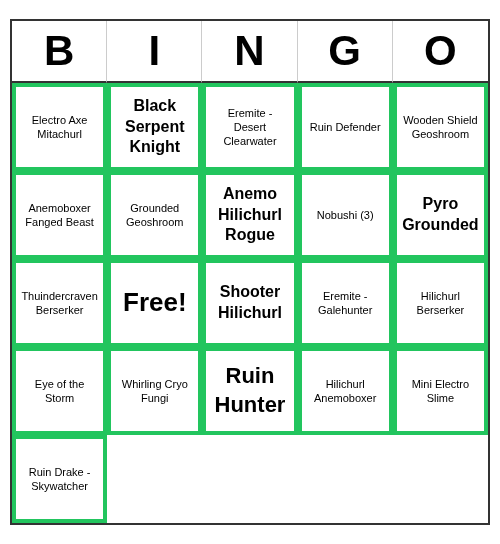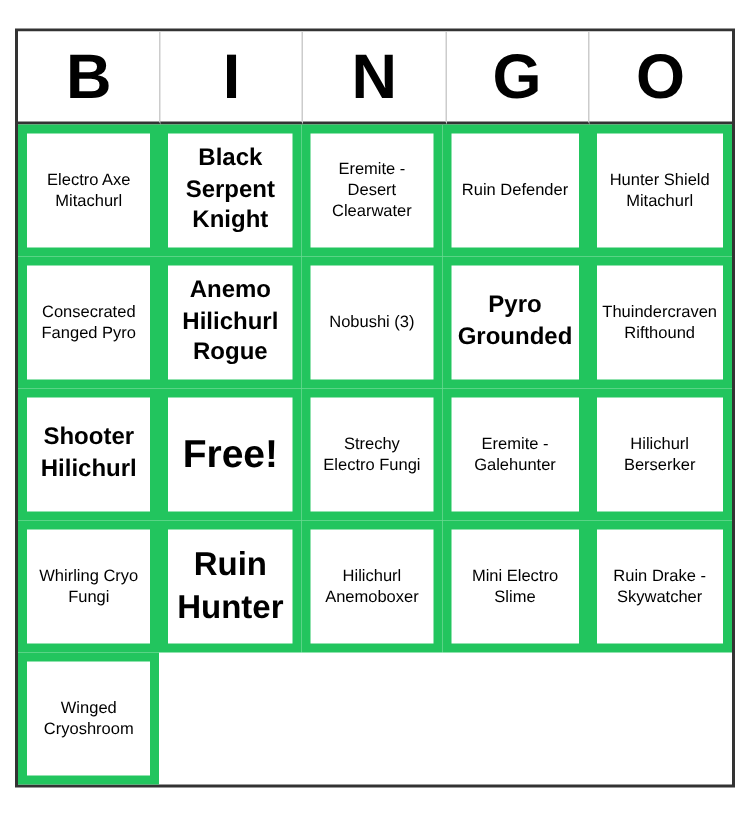--- a/index.html
+++ b/index.html
@@ -29,21 +29,21 @@
       padding: 6px 0;
       border-right: 1px solid #ccc;
       border-bottom: 2px solid #333;
     }
     .bingo-letter:last-child { border-right: none; }
     .bingo-grid {
       display: grid;
       grid-template-columns: repeat(5, 1fr);
     }
     .bingo-cell {
-      border: 6px solid #22c55e;
+      border: 4px solid #22c55e;
       min-height: 88px;
       display: flex;
       align-items: center;
       justify-content: center;
       text-align: center;
       padding: 4px;
       font-size: 11px;
       line-height: 1.3;
       position: relative;
     }
@@ -81,64 +81,64 @@
       <div class="bingo-cell large-text">
         <span>Black Serpent Knight</span>
       </div>
       <div class="bingo-cell">
         <span>Eremite - Desert Clearwater</span>
       </div>
       <div class="bingo-cell">
         <span>Ruin Defender</span>
       </div>
       <div class="bingo-cell">
-        <span>Hunter Shield Mitachurl</span>
+        <span>Wooden Shield Geoshroom</span>
       </div>
       <div class="bingo-cell">
-        <span>Consecrated Fanged Pyro</span>
+        <span>Anemoboxer Fanged Beast</span>
+      </div>
+      <div class="bingo-cell">
+        <span>Grounded Geoshroom</span>
       </div>
       <div class="bingo-cell large-text">
         <span>Anemo Hilichurl Rogue</span>
       </div>
       <div class="bingo-cell">
         <span>Nobushi (3)</span>
       </div>
       <div class="bingo-cell large-text">
         <span>Pyro Grounded</span>
       </div>
       <div class="bingo-cell">
-        <span>Thuindercraven Rifthound</span>
-      </div>
-      <div class="bingo-cell large-text">
-        <span>Shooter Hilichurl</span>
+        <span>Thuindercraven Berserker</span>
       </div>
       <div class="bingo-cell free">
         <span>Free!</span>
       </div>
-      <div class="bingo-cell">
-        <span>Strechy Electro Fungi</span>
+      <div class="bingo-cell large-text">
+        <span>Shooter Hilichurl</span>
       </div>
       <div class="bingo-cell">
         <span>Eremite - Galehunter</span>
       </div>
       <div class="bingo-cell">
         <span>Hilichurl Berserker</span>
+      </div>
+      <div class="bingo-cell">
+        <span>Eye of the Storm</span>
       </div>
       <div class="bingo-cell">
         <span>Whirling Cryo Fungi</span>
       </div>
       <div class="bingo-cell xl-text">
         <span>Ruin Hunter</span>
       </div>
       <div class="bingo-cell">
         <span>Hilichurl Anemoboxer</span>
       </div>
       <div class="bingo-cell">
         <span>Mini Electro Slime</span>
       </div>
       <div class="bingo-cell">
         <span>Ruin Drake - Skywatcher</span>
       </div>
-      <div class="bingo-cell">
-        <span>Winged Cryoshroom</span>
-      </div>
     </div>
 </div>
 
 </body></html>

